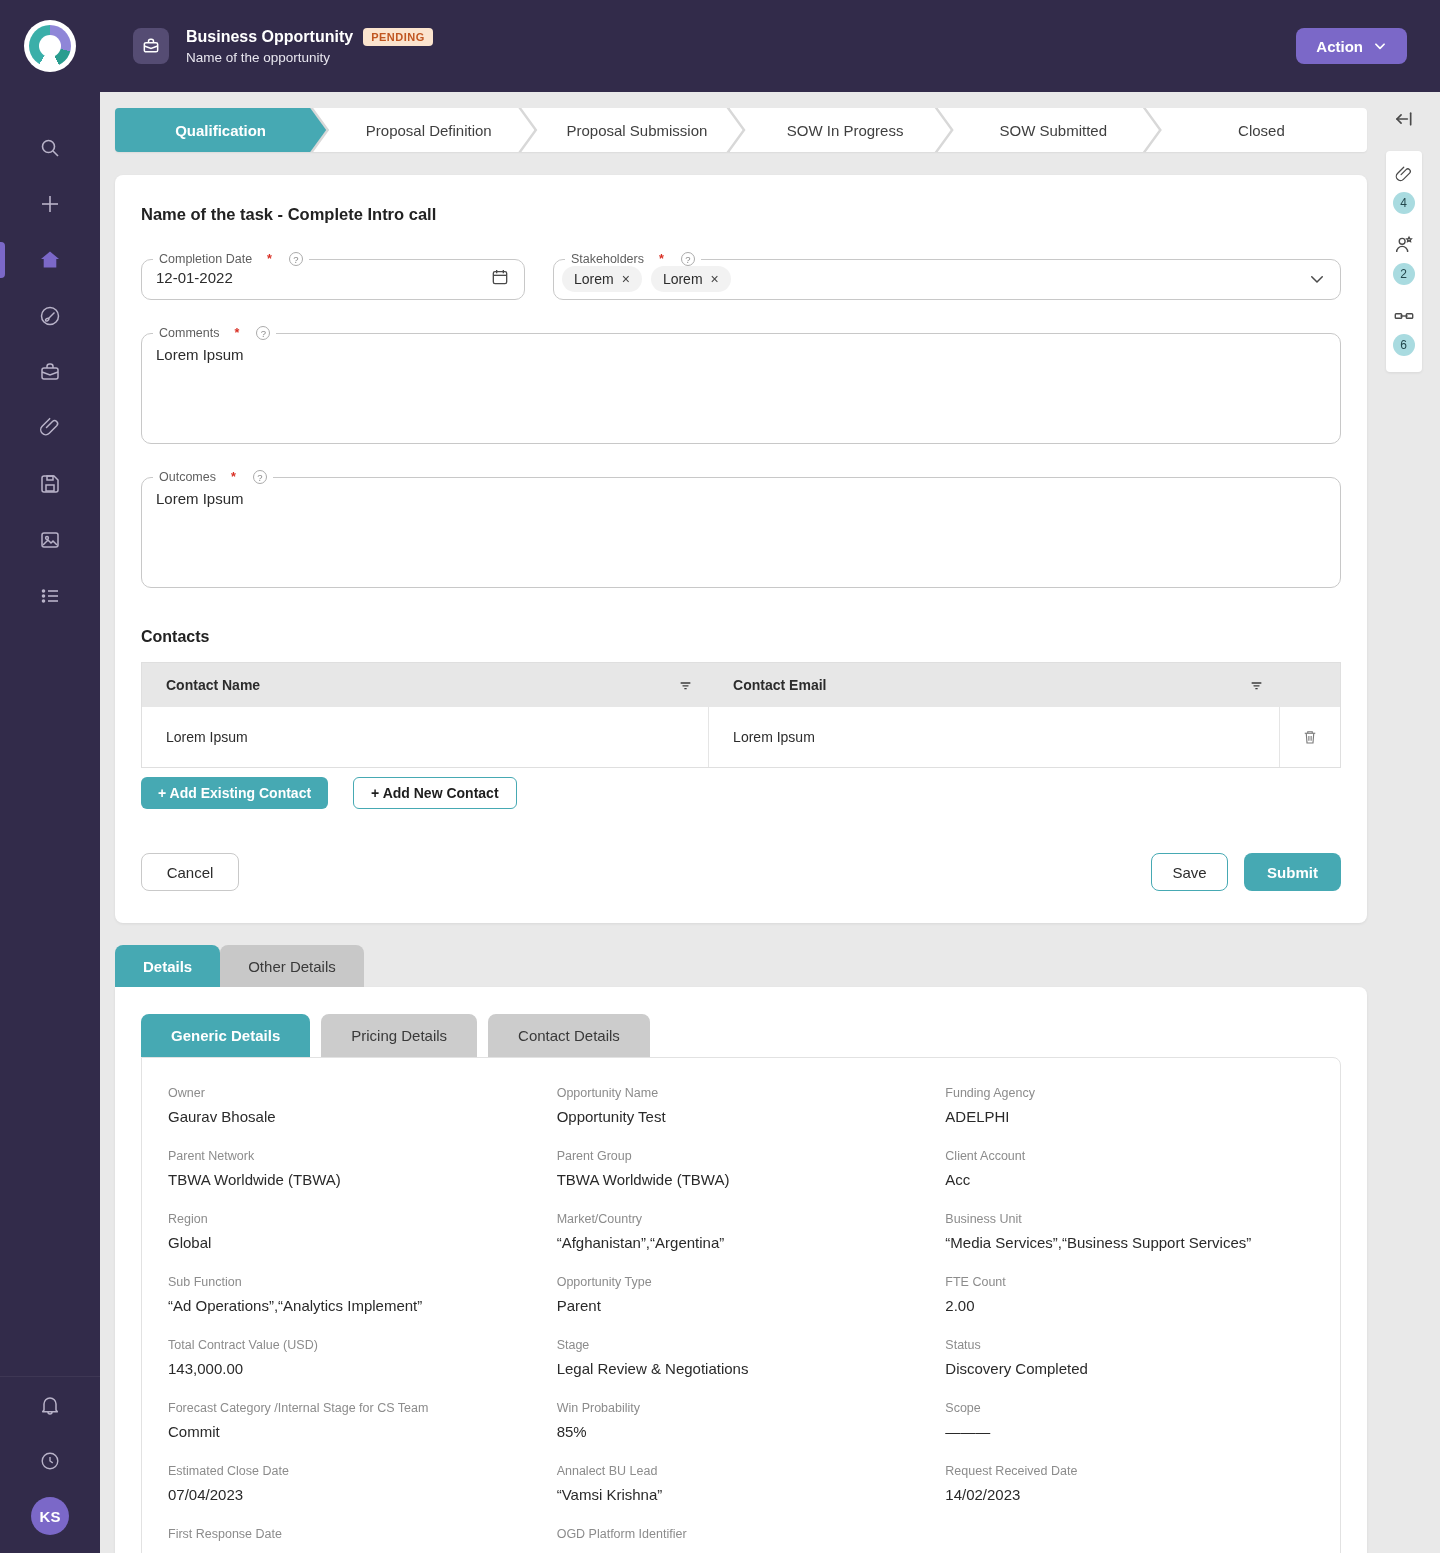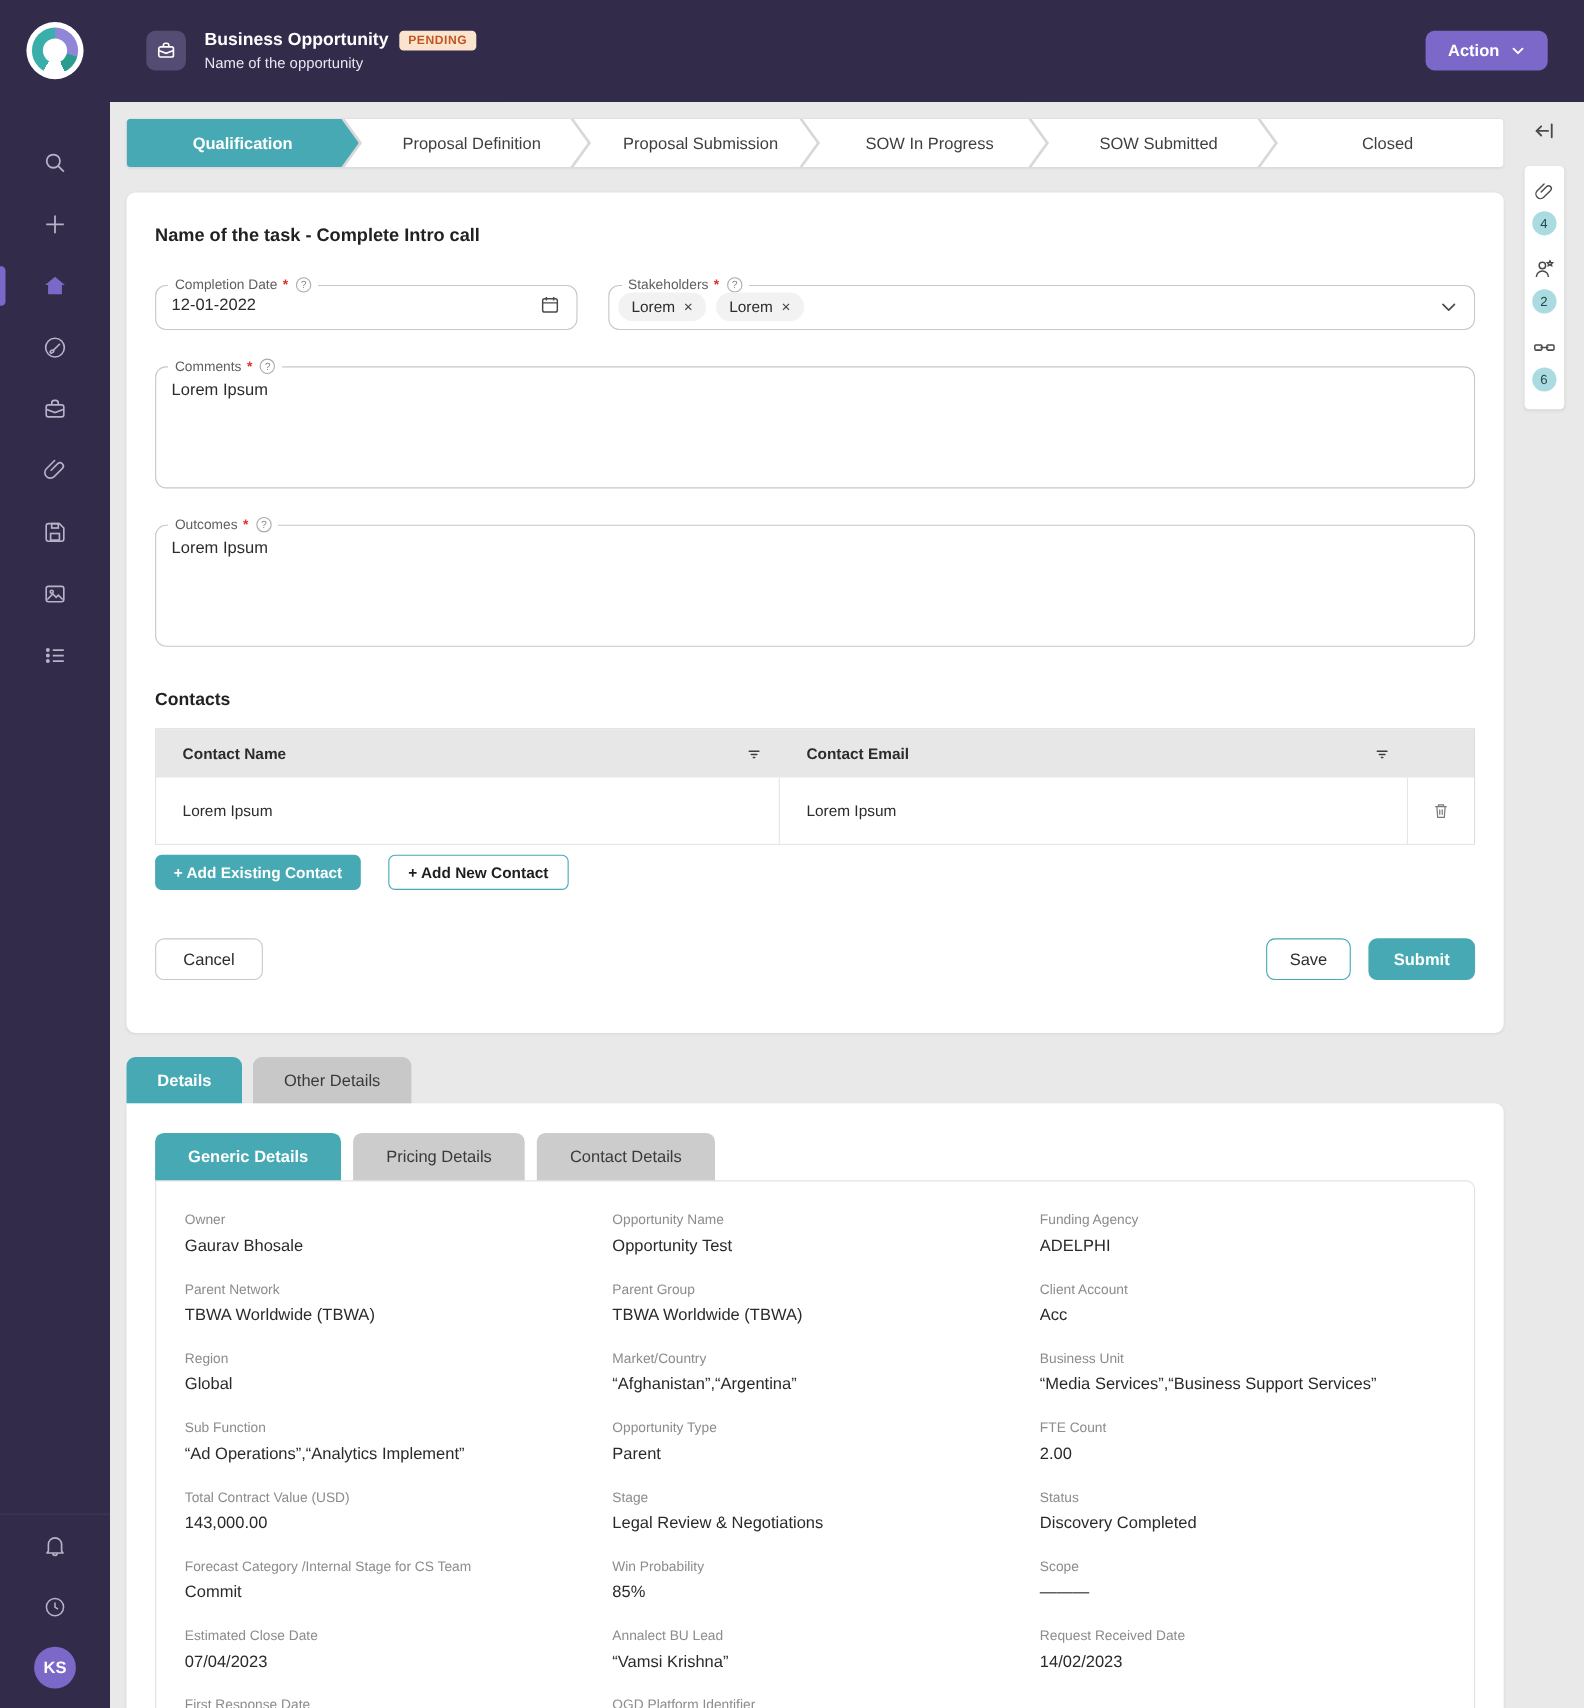--- a/index.html
+++ b/index.html
@@ -60,27 +60,27 @@
   .collapse-ic { margin-top:17px; color:#4a4a4a; cursor:pointer; }
   .rail-card { margin-top:22px; width:36px; background:#fff; border-radius:4px;
     box-shadow:0 1px 3px rgba(0,0,0,.08); display:flex; flex-direction:column; align-items:center;
     padding:14px 0 16px 0; gap:20px; }
   .rail-group { display:flex; flex-direction:column; align-items:center; gap:7px; color:#4a4a4a; cursor:pointer; }
   .count-badge { width:22px; height:22px; border-radius:50%; background:#A9DBE0; color:#23484d;
     font-size:12px; display:flex; align-items:center; justify-content:center; }
 
   
   .card { background:#fff; border-radius:8px; box-shadow:0 1px 3px rgba(0,0,0,.07); }
-  .task-card { margin-top:23px; padding:30px 26px 48px 26px; }
+  .task-card { margin-top:23px; padding:30px 26px 32px 26px; }
   .task-title { font-size:16.5px; font-weight:bold; color:#222; }
 
   .field-row { display:flex; gap:28px; margin-top:28px; }
   fieldset { border:1px solid #C8C8C8; border-radius:10px; position:relative; background:#fff; }
   fieldset legend { margin-left:11px; padding:0 6px; font-size:12.5px; color:#5f5f5f;
-    display:flex; align-items:center; gap:5px; }
+    display:flex; align-items:center; gap:15px; }
   .req { color:#D93025; font-weight:bold; }
   .help-ic { width:14px; height:14px; border:1px solid #ABABAB; border-radius:50%; color:#8a8a8a;
     font-size:9.5px; display:inline-flex; align-items:center; justify-content:center; margin-left:2px; }
   .fs-date { width:384px; height:48px; }
   .fs-date .fs-body { display:flex; align-items:center; justify-content:space-between; padding:1px 14px 0 14px; }
   .fs-value { font-size:15px; color:#2c2c2c; }
   .cal-ic, .chev-ic { color:#4a4a4a; cursor:pointer; }
   .fs-stake { flex:1; height:48px; }
   .fs-stake .fs-body { display:flex; align-items:center; padding:0 14px 0 8px; gap:9px; }
   .chip { background:#F2F2F2; border-radius:15px; padding:5px 12px; font-size:14px; color:#2c2c2c;
@@ -107,21 +107,21 @@
   .btn { font-family:inherit; cursor:pointer; font-size:14px; }
   .btn-teal-sm { background:#46A9B3; color:#fff; font-weight:bold; border:none; border-radius:6px; height:32px; padding:0 17px; }
   .btn-outline-sm { background:#fff; color:#1e1e1e; font-weight:bold; border:1px solid #46A9B3; border-radius:6px; height:32px; padding:0 17px; }
 
   .foot-row { display:flex; margin-top:44px; align-items:center; }
   .btn-cancel { background:#fff; border:1px solid #C9C9C9; border-radius:8px; width:98px; height:38px; font-size:15px; color:#2c2c2c; }
   .btn-save { margin-left:auto; background:#fff; border:1px solid #46A9B3; border-radius:8px; width:77px; height:38px; font-size:15px; color:#2c2c2c; }
   .btn-submit { margin-left:16px; background:#46A9B3; border:none; border-radius:8px; width:97px; height:38px; font-size:15px; font-weight:bold; color:#fff; }
 
   
-  .tabs-row { display:flex; gap:10px; margin-top:22px; }
+  .tabs-row { display:flex; margin-top:22px; }
   .tab { height:42px; border-radius:8px 8px 0 0; display:flex; align-items:center; justify-content:center;
     padding:0 28px; font-size:15px; cursor:pointer; background:#C8C8C8; color:#3a3a3a; }
   .tab.active { background:#46A9B3; color:#fff; font-weight:bold; }
   .details-card { min-height:560px; padding:27px 26px; border-radius:0 8px 8px 8px; }
   .inner-tabs { display:flex; gap:11px; }
   .itab { height:43px; border-radius:8px 8px 0 0; display:flex; align-items:center; justify-content:center;
     padding:0 30px; font-size:15px; cursor:pointer; background:#CCCCCC; color:#3a3a3a; }
   .itab.active { background:#46A9B3; color:#fff; font-weight:bold; }
   .inner-panel { border:1px solid #E2E2E2; border-radius:0 8px 8px 8px; background:#fff;
     padding:28px 26px 26px 26px; }

